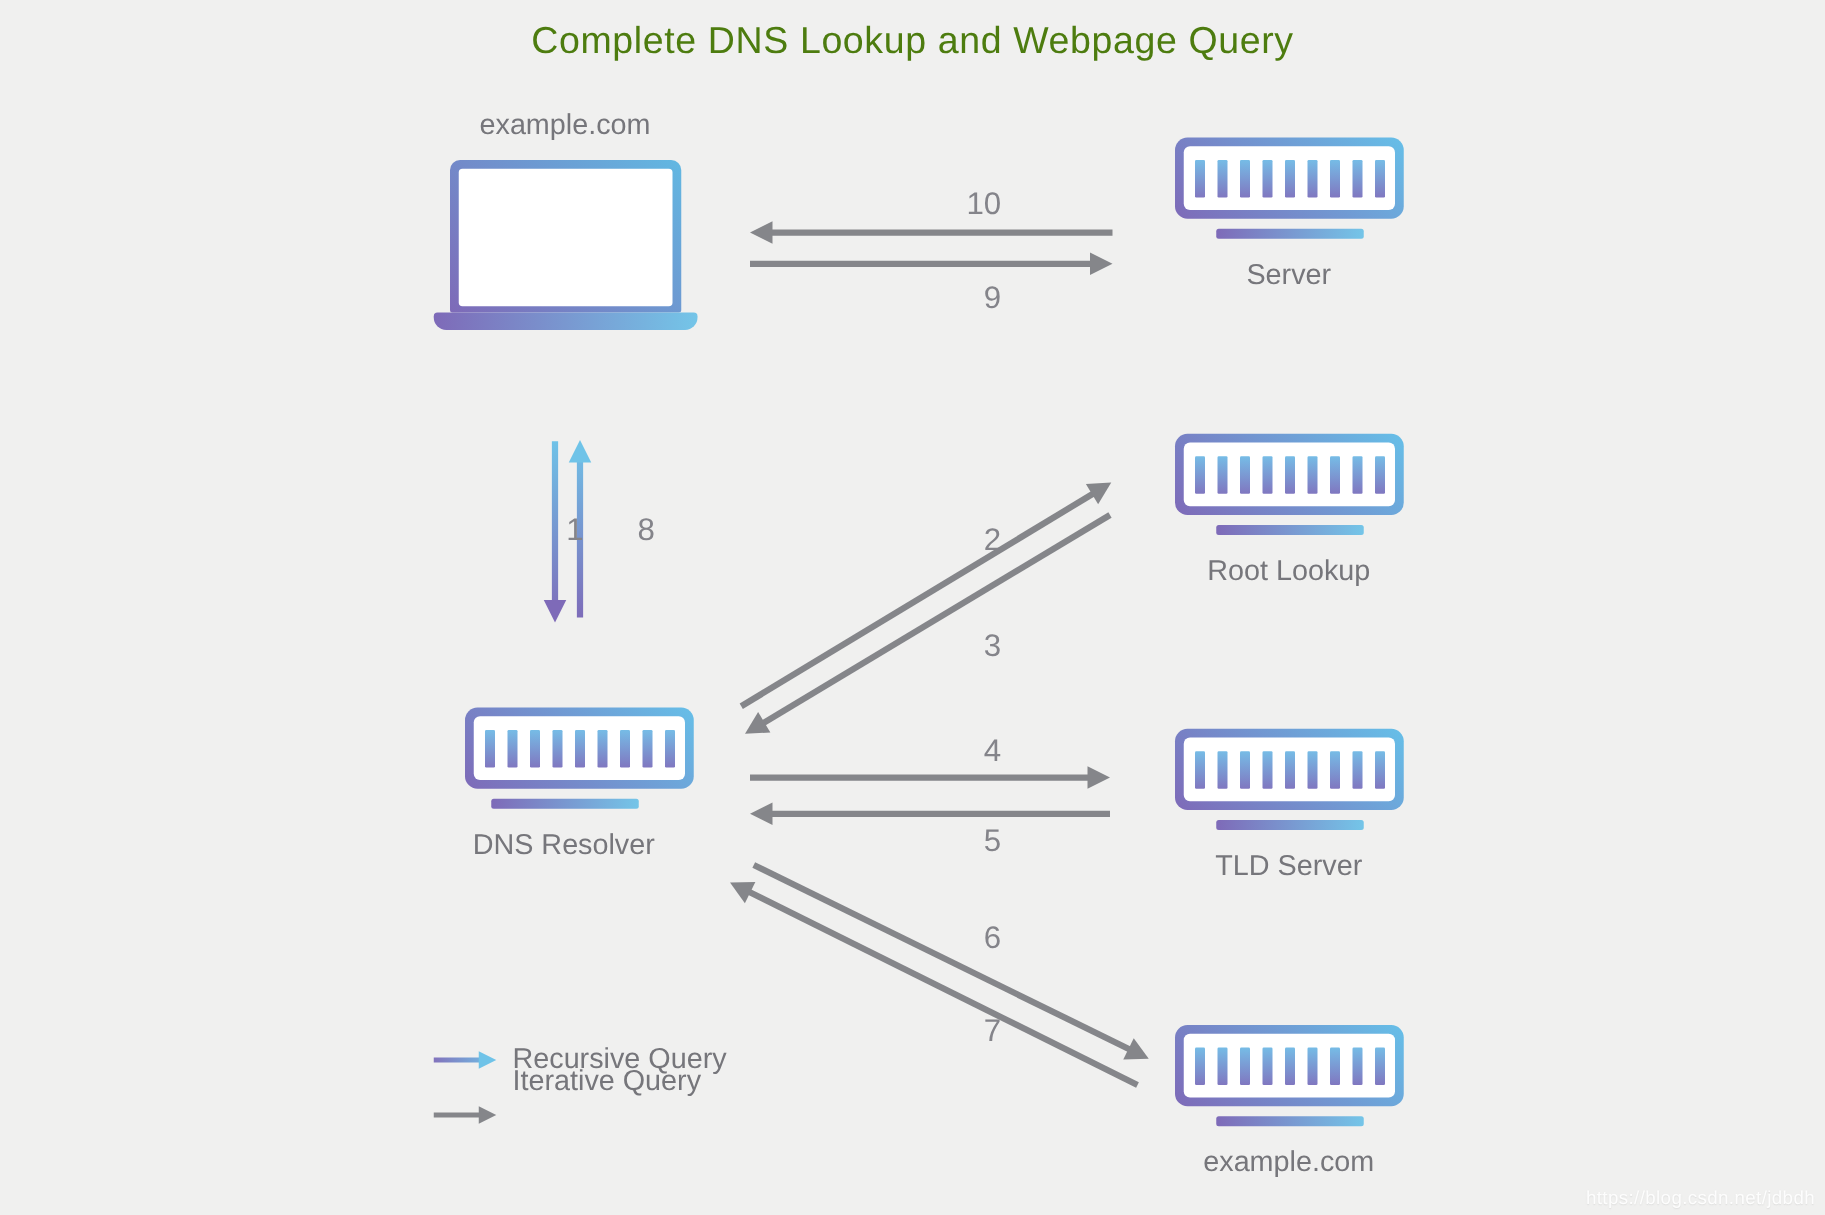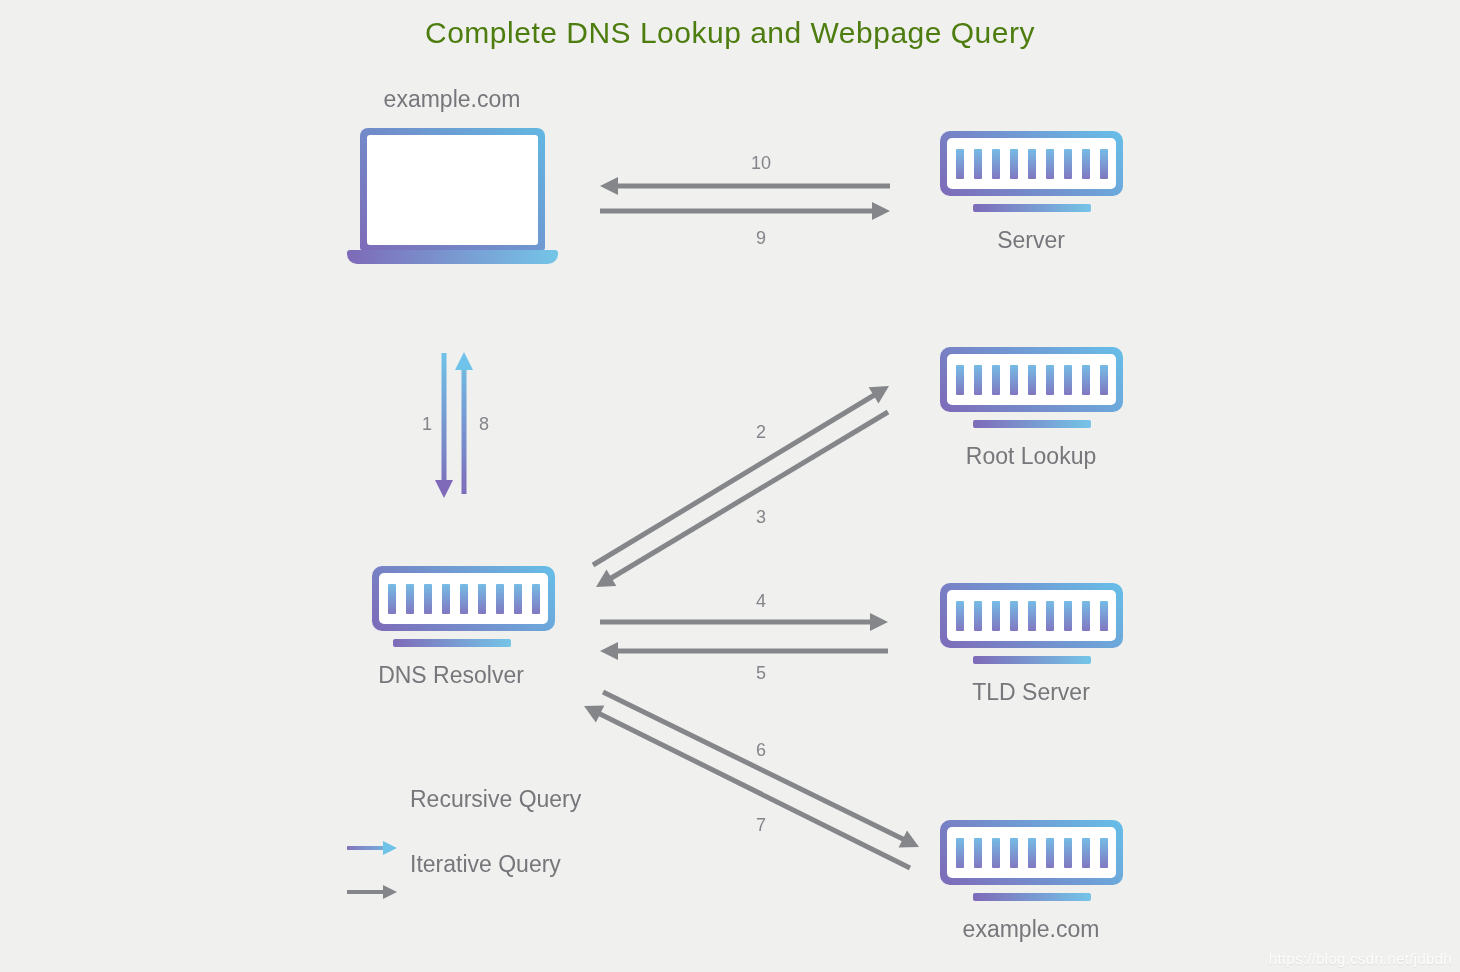--- a/index.html
+++ b/index.html
@@ -27,25 +27,25 @@
   .server-box .bar{display:block; width:8px; height:30px; border-radius:1px;
       background:linear-gradient(180deg,#76bce6,#8077c0);}
   .server-under{position:absolute; left:33px; top:73px; width:118px; height:8px; border-radius:2px;
       background:linear-gradient(90deg,#7e6ab8,#74c5e8);}
   .caption{position:absolute; left:-59px; top:96px; width:300px; text-align:center;
       font-size:23px; color:#76767b;}
 
   .node-label{position:absolute; width:300px; text-align:center; font-size:23px; color:#76767b;}
   .client-label{left:302px; top:86px;}
 
-  .step-num{position:absolute; width:80px; height:34px; line-height:34px; text-align:center;
-      font-size:18px; color:#84848a;}
+  .step-num{position:absolute; width:80px; height:34px; line-height:34px; text-align:right;
+      font-size:25px; color:#84848a;}
 
   .legend-label{position:absolute; left:410px; font-size:23px; color:#76767b;}
-  .legend-recursive{top:786px;}
+  .legend-recursive{top:833px;}
   .legend-iterative{top:851px;text-align:center;}
 
   .watermark{position:absolute; right:8px; bottom:5px; font-size:15px;
       color:rgba(255,255,255,0.92); text-shadow:0 1px 1px rgba(190,190,190,0.35); letter-spacing:.3px;}
 </style>
 </head>
 <body>
 
 <div class="canvas">
 
@@ -122,21 +122,21 @@
   </svg>
 
   <h1 class="title">Complete DNS Lookup and Webpage Query</h1>
 
   <div class="node-label client-label">example.com</div>
   <div class="laptop-screen">
       <div class="inner"></div>
     </div>
   <div class="laptop-base"></div>
 
-  <div class="node" style="left:940px; top:110px;margin-top:21px;">
+  <div class="node" style="left:940px; top:110px;">
     <div class="server-box">
         <div class="inner">
           <span class="bar"></span>
           <span class="bar"></span>
           <span class="bar"></span>
           <span class="bar"></span>
           <span class="bar"></span>
           <span class="bar"></span>
           <span class="bar"></span>
           <span class="bar"></span>

